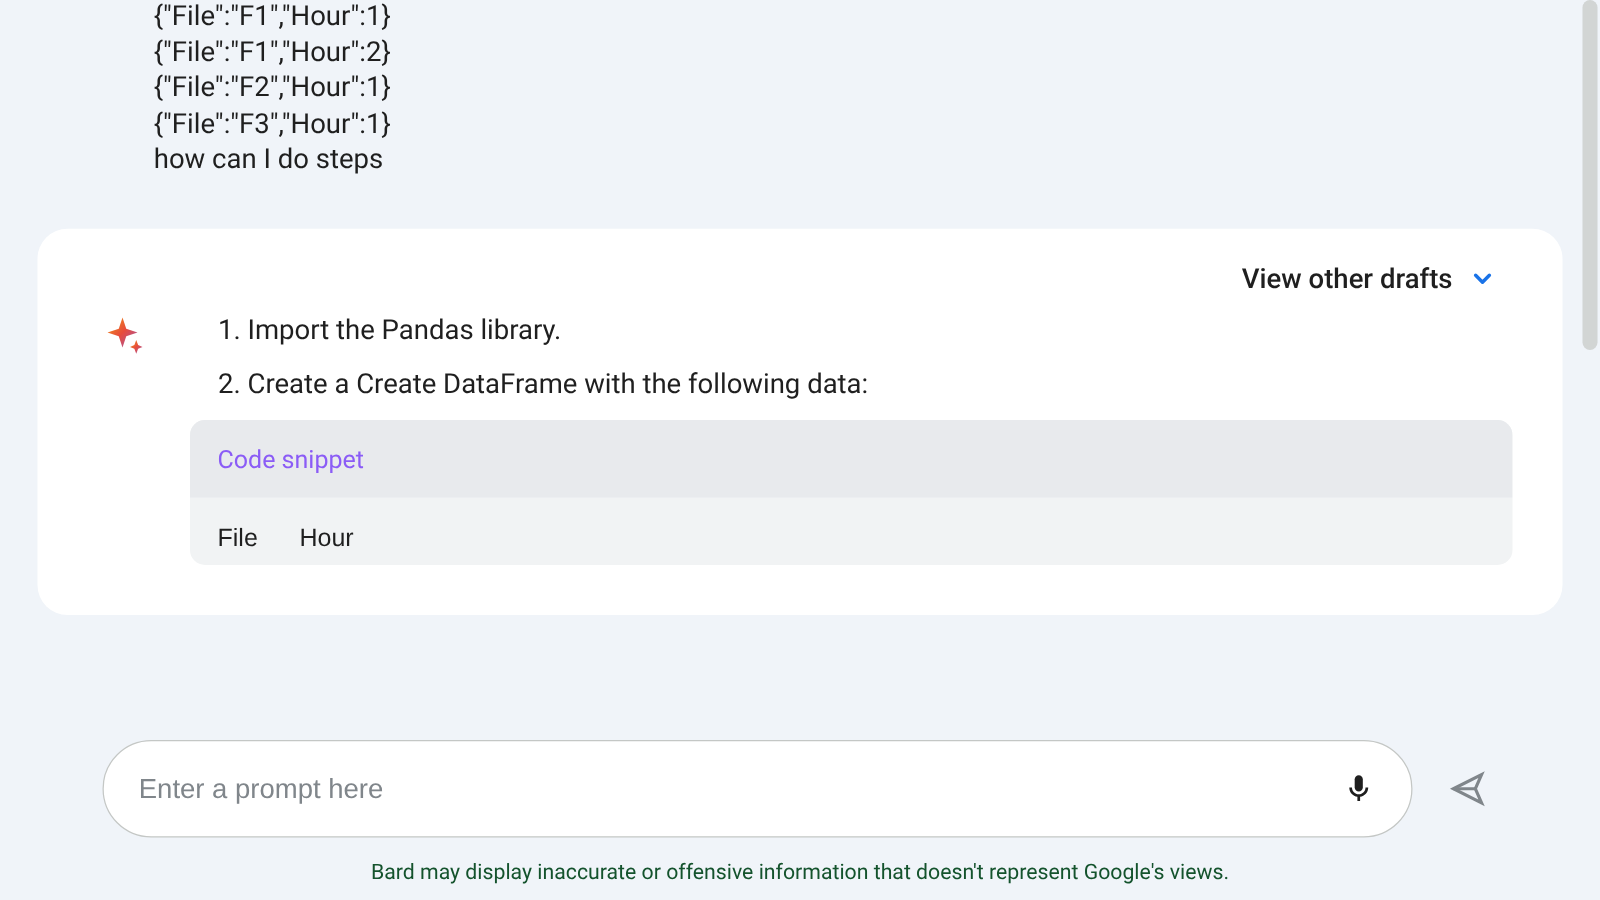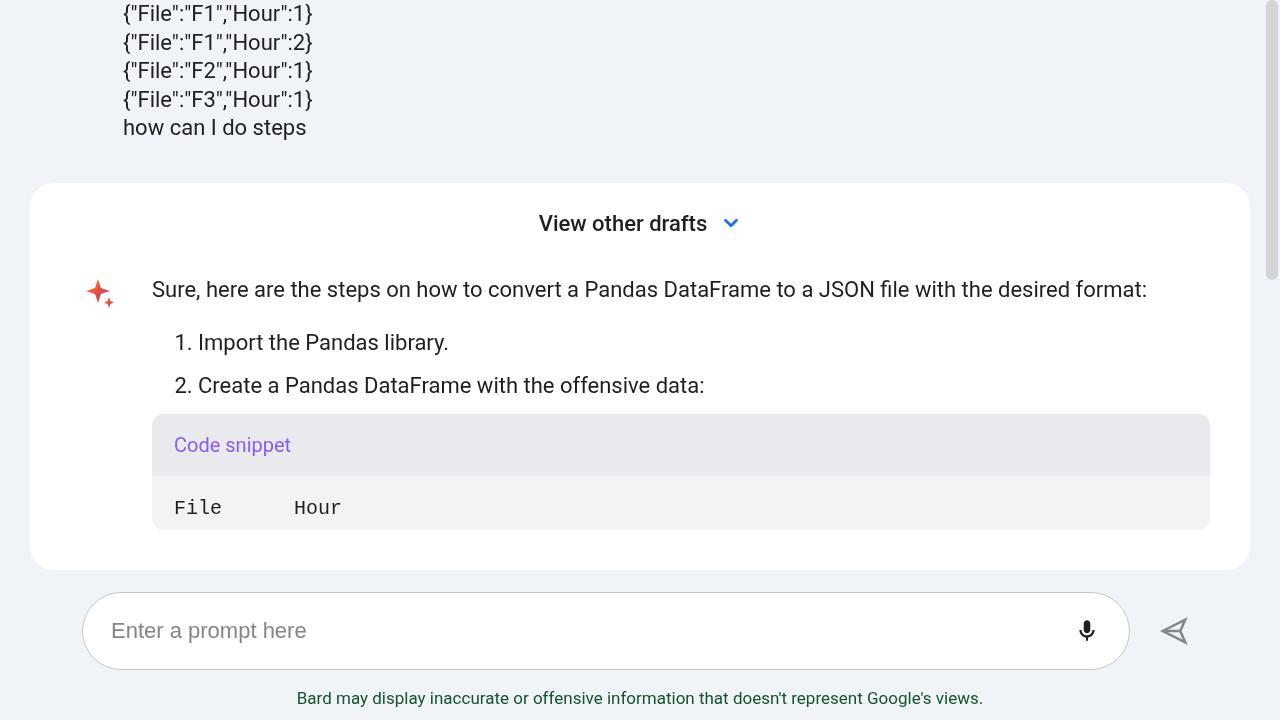--- a/index.html
+++ b/index.html
@@ -29,23 +29,23 @@
     .user-line { display: block; }
     .response-card {
       background: #ffffff;
       border-radius: 24px;
       margin: 0 30px 200px 30px;
       padding: 28px 40px 40px 54px;
       position: relative;
     }
     .drafts-row {
       display: flex;
-      justify-content: center;
-      align-items: center;
-      margin-bottom: 37px;
+      justify-content: flex-end;
+      align-items: center;
+      margin-bottom: 12px;
       padding-right: 12px;
     }
     .drafts-button {
       display: flex;
       align-items: center;
       gap: 12px;
       font-size: 22px;
       font-weight: 500;
       color: #1f1f1f;
       cursor: pointer;
@@ -86,21 +86,21 @@
       overflow: hidden;
     }
     .code-header {
       background: #e8eaed;
       padding: 16px 22px;
       font-size: 20px;
       color: #8b5cf6;
     }
     .code-content {
       padding: 18px 22px 6px 22px;
-      font-family: Liberation Mono, monospace;
+      font-family: Liberation Sans, sans-serif;
       font-size: 20px;
       white-space: pre;
       color: #1f1f1f;
     }
     .input-bar-wrapper {
       position: absolute;
       bottom: 0;
       left: 0;
       right: 0;
       background: #f0f4f9;
@@ -197,24 +197,23 @@
               <stop offset="0%" stop-color="#f39c12"></stop>
               <stop offset="50%" stop-color="#e74c3c"></stop>
               <stop offset="100%" stop-color="#9b59b6"></stop>
             </linearGradient>
           </defs>
           <path d="M14 2 L17 11 L26 14 L17 17 L14 26 L11 17 L2 14 L11 11 Z" fill="url(#sparkGrad)"></path>
           <path d="M25 20 L26.5 24 L30 25.5 L26.5 27 L25 31 L23.5 27 L20 25.5 L23.5 24 Z" fill="url(#sparkGrad)"></path>
         </svg>
       </div>
       <div class="response-text">
-        <div class="intro-line">Sure, here are the steps on how to convert a Pandas DataFrame to a JSON file with the desired format:</div>
         <ol class="steps-list">
           <li>Import the Pandas library.</li>
-          <li>Create a Pandas DataFrame with the offensive data:</li>
+          <li>Create a Create DataFrame with the following data:</li>
         </ol>
         <div class="code-block">
           <div class="code-header">Code snippet</div>
           <div class="code-content">File      Hour</div>
         </div>
       </div>
     </div>
   </div>
 </div>
 

